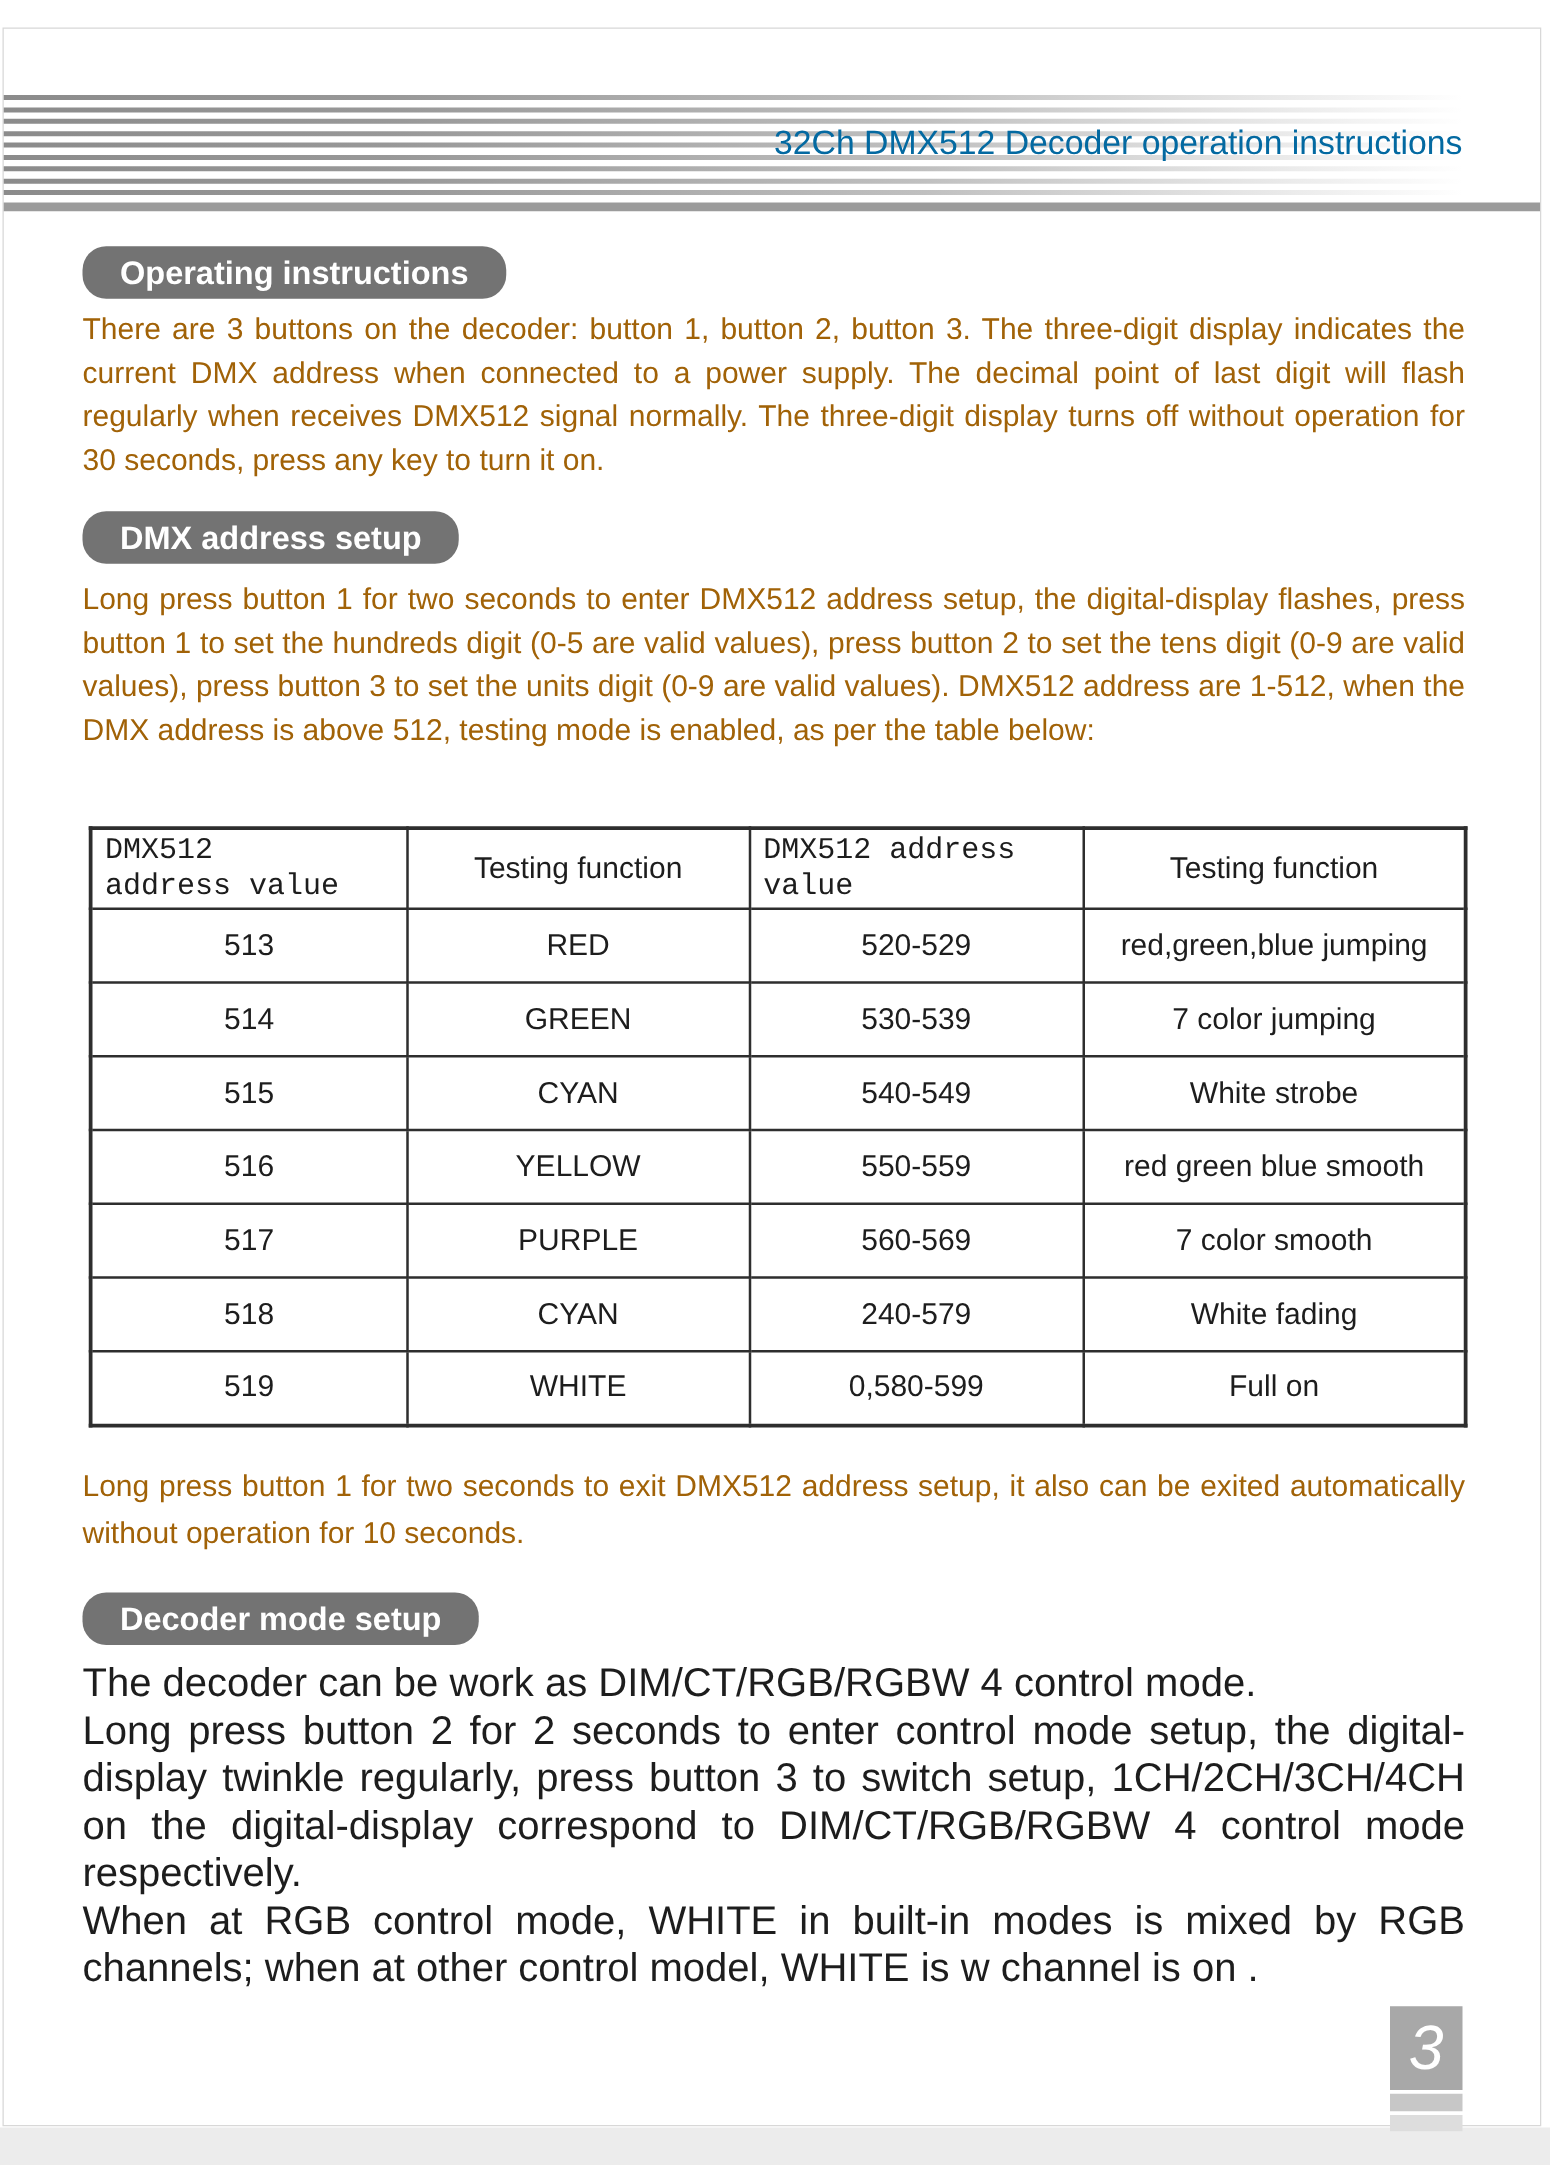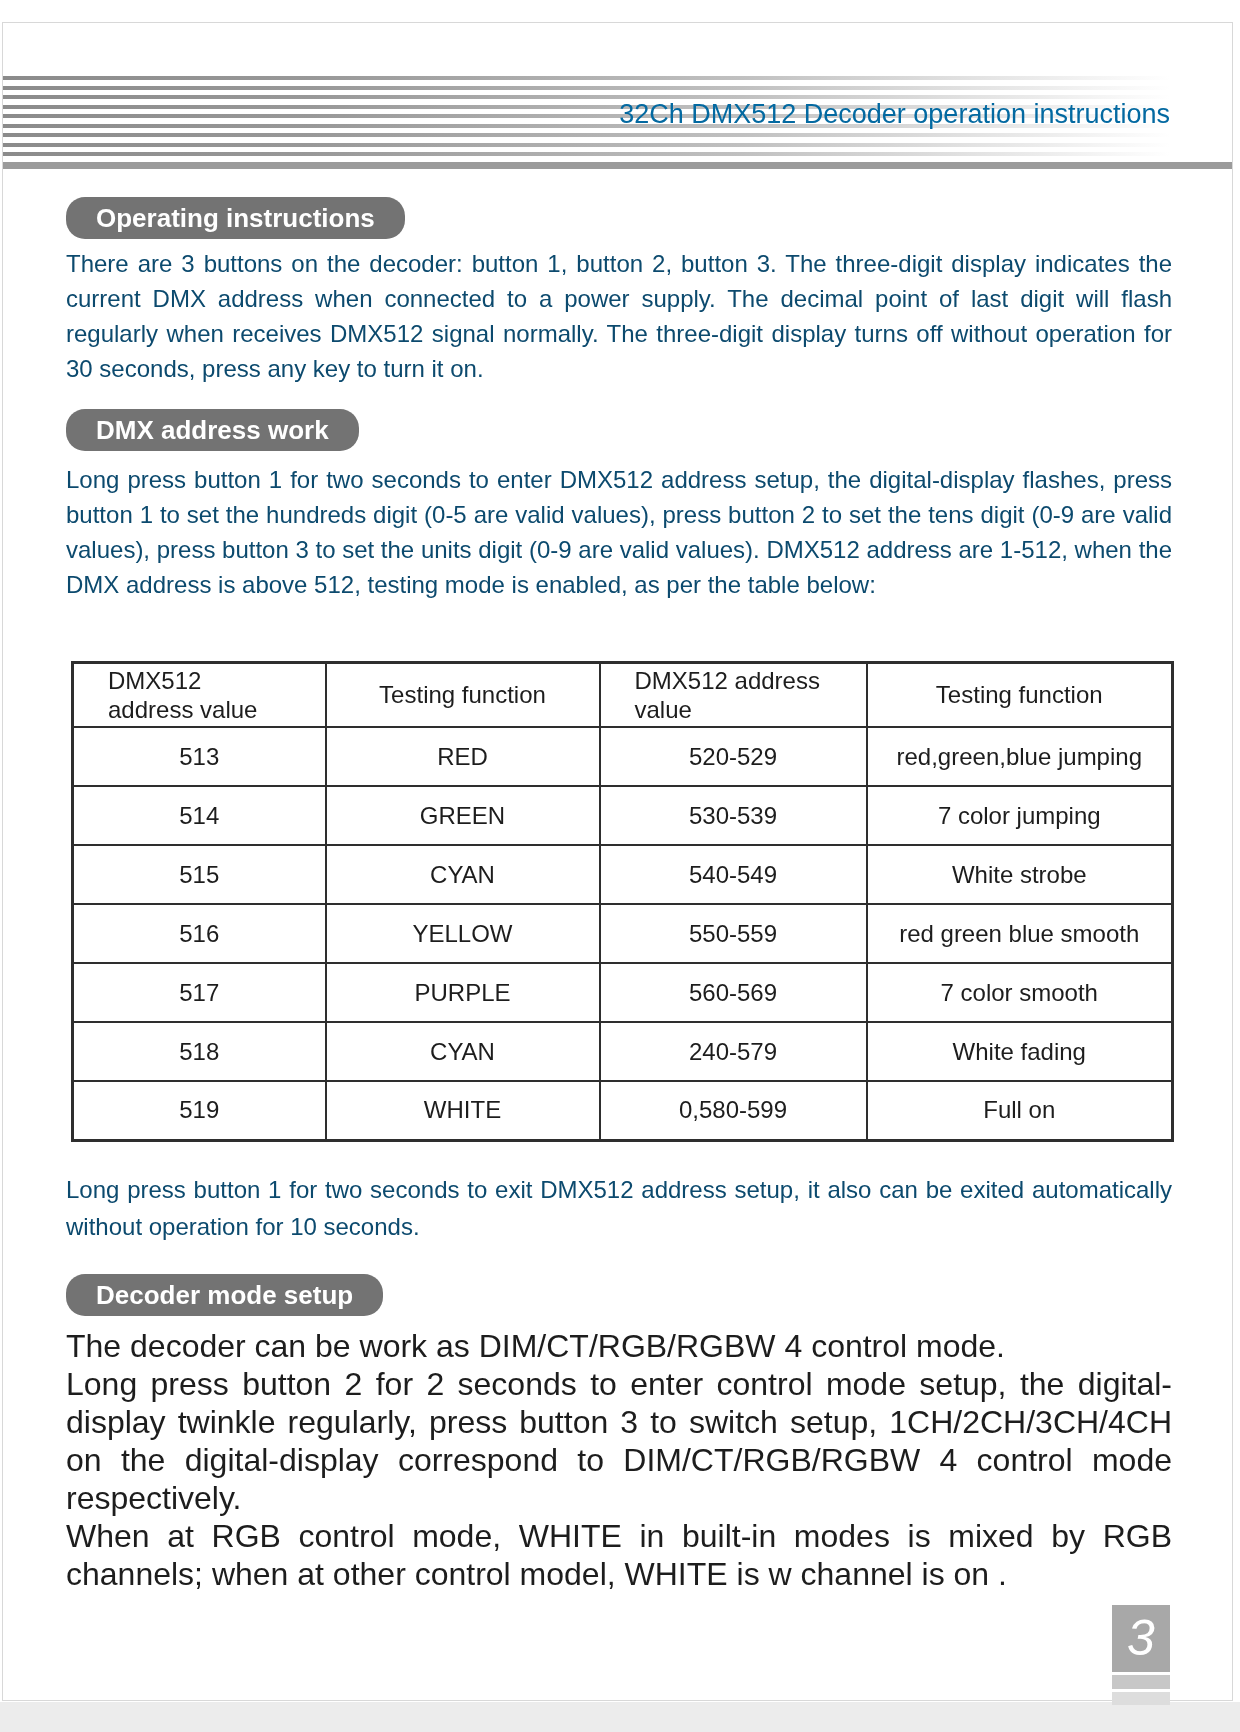--- a/index.html
+++ b/index.html
@@ -32,40 +32,40 @@
     position: absolute; left: 63px; height: 42px; line-height: 42px;
     padding: 0 30px; border-radius: 19px; background: #737373;
     color: #ffffff; font-size: 26px; font-weight: 700; white-space: nowrap;
   }
   .pill-op   { top: 174px; }
   .pill-dmx  { top: 386px; }
   .pill-ctrl { top: 1251px; }
   
   .para {
     position: absolute; left: 63px; width: 1106px; margin: 0;
-    font-size: 24px; text-align: justify; color: #0c4a6e;
+    font-size: 24px; text-align: justify; color: #a16207;
   }
   .para1 { top: 223px;  line-height: 35px; }
   .para2 { top: 439px;  line-height: 35px; }
   .para3 { top: 1148px; line-height: 37px; }
   .ctrl-group { position: absolute; left: 63px; top: 1304px; width: 1106px; }
   .ctrl-group p { margin: 0; font-size: 32px; line-height: 38px; text-align: justify; }
   
   .dmx-table {
     position: absolute; left: 68px; top: 638px; width: 1100px;
     border-collapse: collapse; table-layout: fixed;
     border: 3px solid #2e2e2e; font-size: 24px; color: #1d1d1d;
   }
   .dmx-table th, .dmx-table td {
     border: 2px solid #2e2e2e; text-align: center; vertical-align: middle;
     font-weight: 400; padding: 2px 6px; overflow: hidden;
   }
   .dmx-table thead tr { height: 64px; }
   .dmx-table tbody tr { height: 59px; }
-  .dmx-table th.th-left { text-align: left; padding-left: 34px; padding-right: 40px; line-height: 29px; }
+  .dmx-table th.th-left { text-align: left; padding-left: 10px; padding-right: 40px; line-height: 29px; font-family: Liberation Mono, monospace; }
   
   .pagenum {
     position: absolute; left: 1109px; top: 1582px; width: 58px; height: 67px;
     background: #a8a8a8; color: #ffffff; font-size: 50px; font-style: italic;
     text-align: center; line-height: 67px;
   }
   .pagenum-reflect1 { position: absolute; left: 1109px; top: 1652px; width: 58px; height: 14px; background: #c7c7c7; }
   .pagenum-reflect2 { position: absolute; left: 1109px; top: 1669px; width: 58px; height: 13px; background: #dddddd; }
 </style>
 </head>
@@ -86,21 +86,21 @@
     <div class="stripe"></div>
     <div class="stripe"></div>
     <div class="thickbar"></div>
   </div>
 
   <div class="doc-title">32Ch DMX512 Decoder operation instructions</div>
 
   <div class="pill pill-op">Operating instructions</div>
   <p class="para para1">There are 3 buttons on the decoder: button 1, button 2, button 3. The three-digit display indicates the current DMX address when connected to a power supply. The decimal point of last digit will flash regularly when receives DMX512 signal normally. The three-digit display turns off without operation for 30 seconds, press any key to turn it on.</p>
 
-  <div class="pill pill-dmx">DMX address work</div>
+  <div class="pill pill-dmx">DMX address setup</div>
   <p class="para para2">Long press button 1 for two seconds to enter DMX512 address setup, the digital-display flashes, press button 1 to set the hundreds digit (0-5 are valid values), press button 2 to set the tens digit (0-9 are valid values), press button 3 to set the units digit (0-9 are valid values). DMX512 address are 1-512, when the DMX address is above 512, testing mode is enabled, as per the table below:</p>
 
   <table class="dmx-table">
     <colgroup>
       <col style="width:253px">
         <col style="width:274px">
         <col style="width:267px">
         <col style="width:306px">
     </colgroup>
     <thead>

